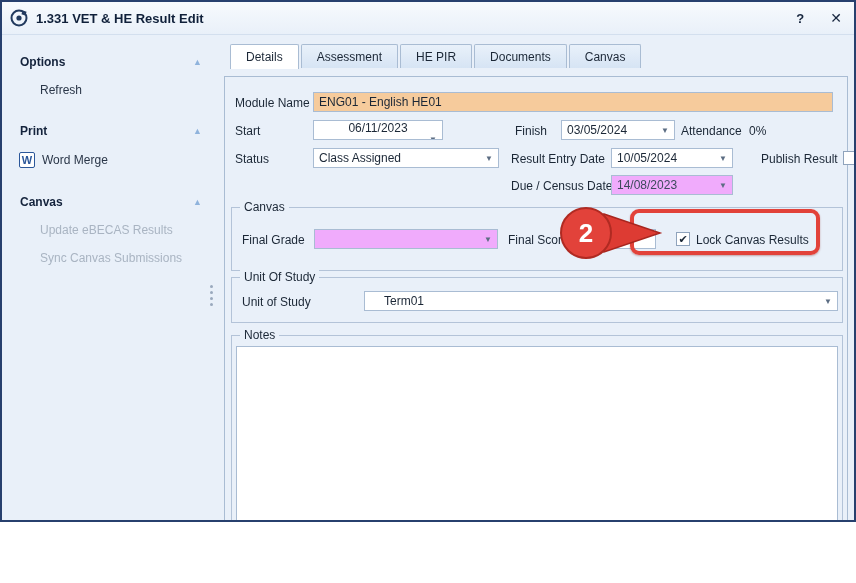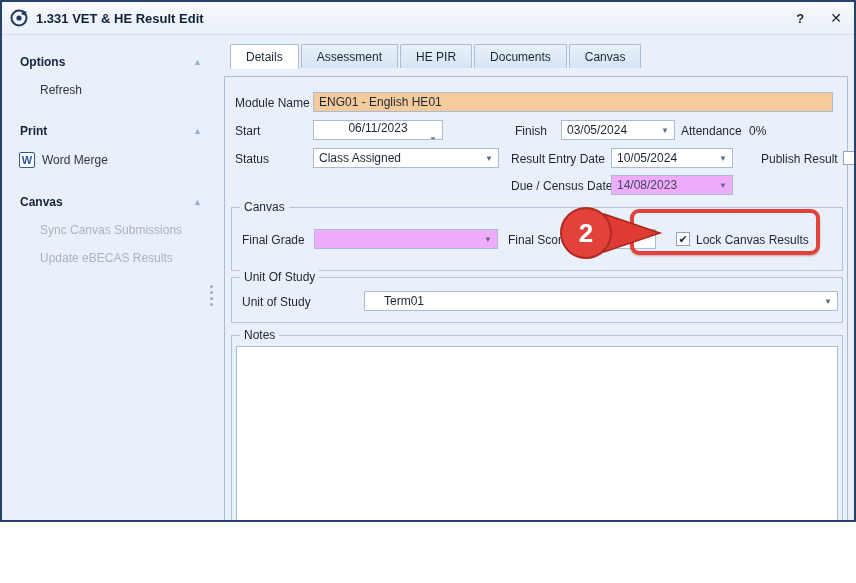--- a/index.html
+++ b/index.html
@@ -134,22 +134,22 @@
     </div>
     <div class="side-item with-icon">
       <span class="word-icon">W</span>
       <span>Word Merge</span>
     </div>
 
     <div class="side-header gap-top">
       <span>Canvas</span>
       <span class="tri">▲</span>
     </div>
+    <div class="side-item disabled">Update eBECAS Results</div>
     <div class="side-item disabled">Sync Canvas Submissions</div>
-    <div class="side-item disabled">Update eBECAS Results</div>
   </div>
 
   <div class="splitter">
       <i></i>
       <i></i>
       <i></i>
       <i></i>
     </div>
 
   <div class="tabs">

